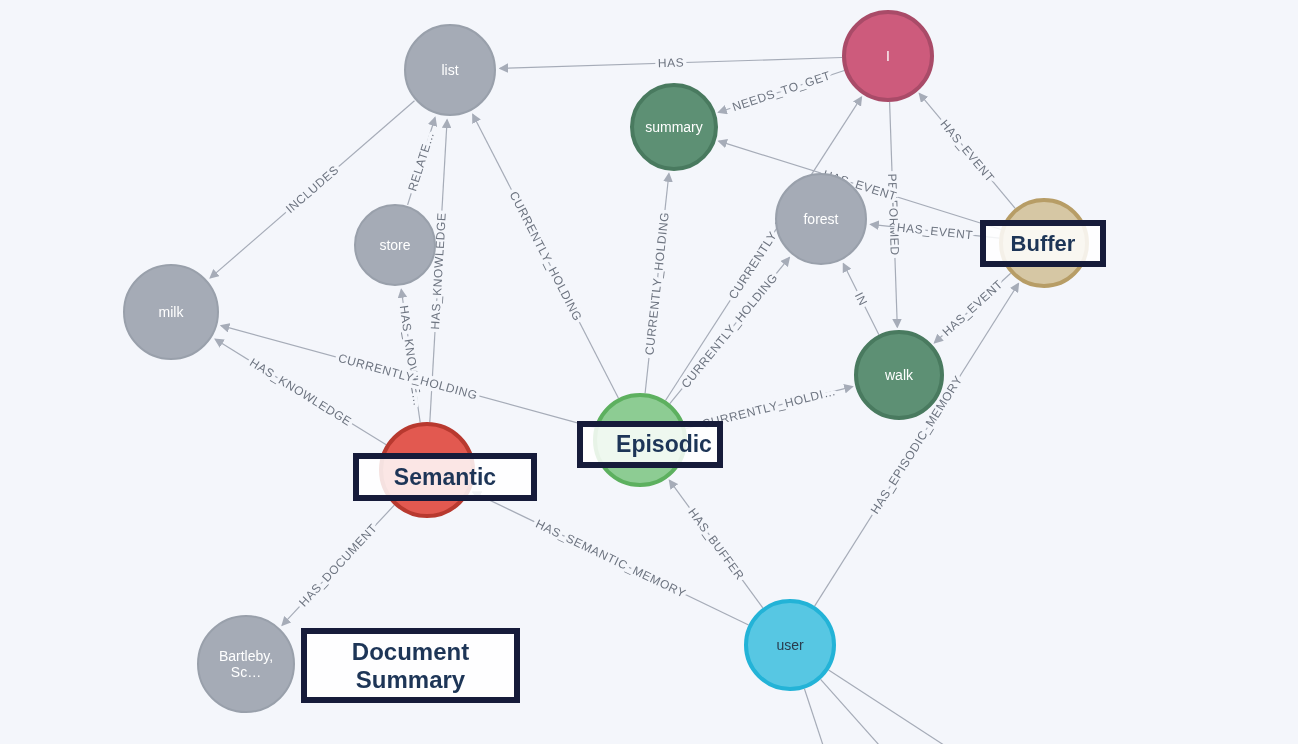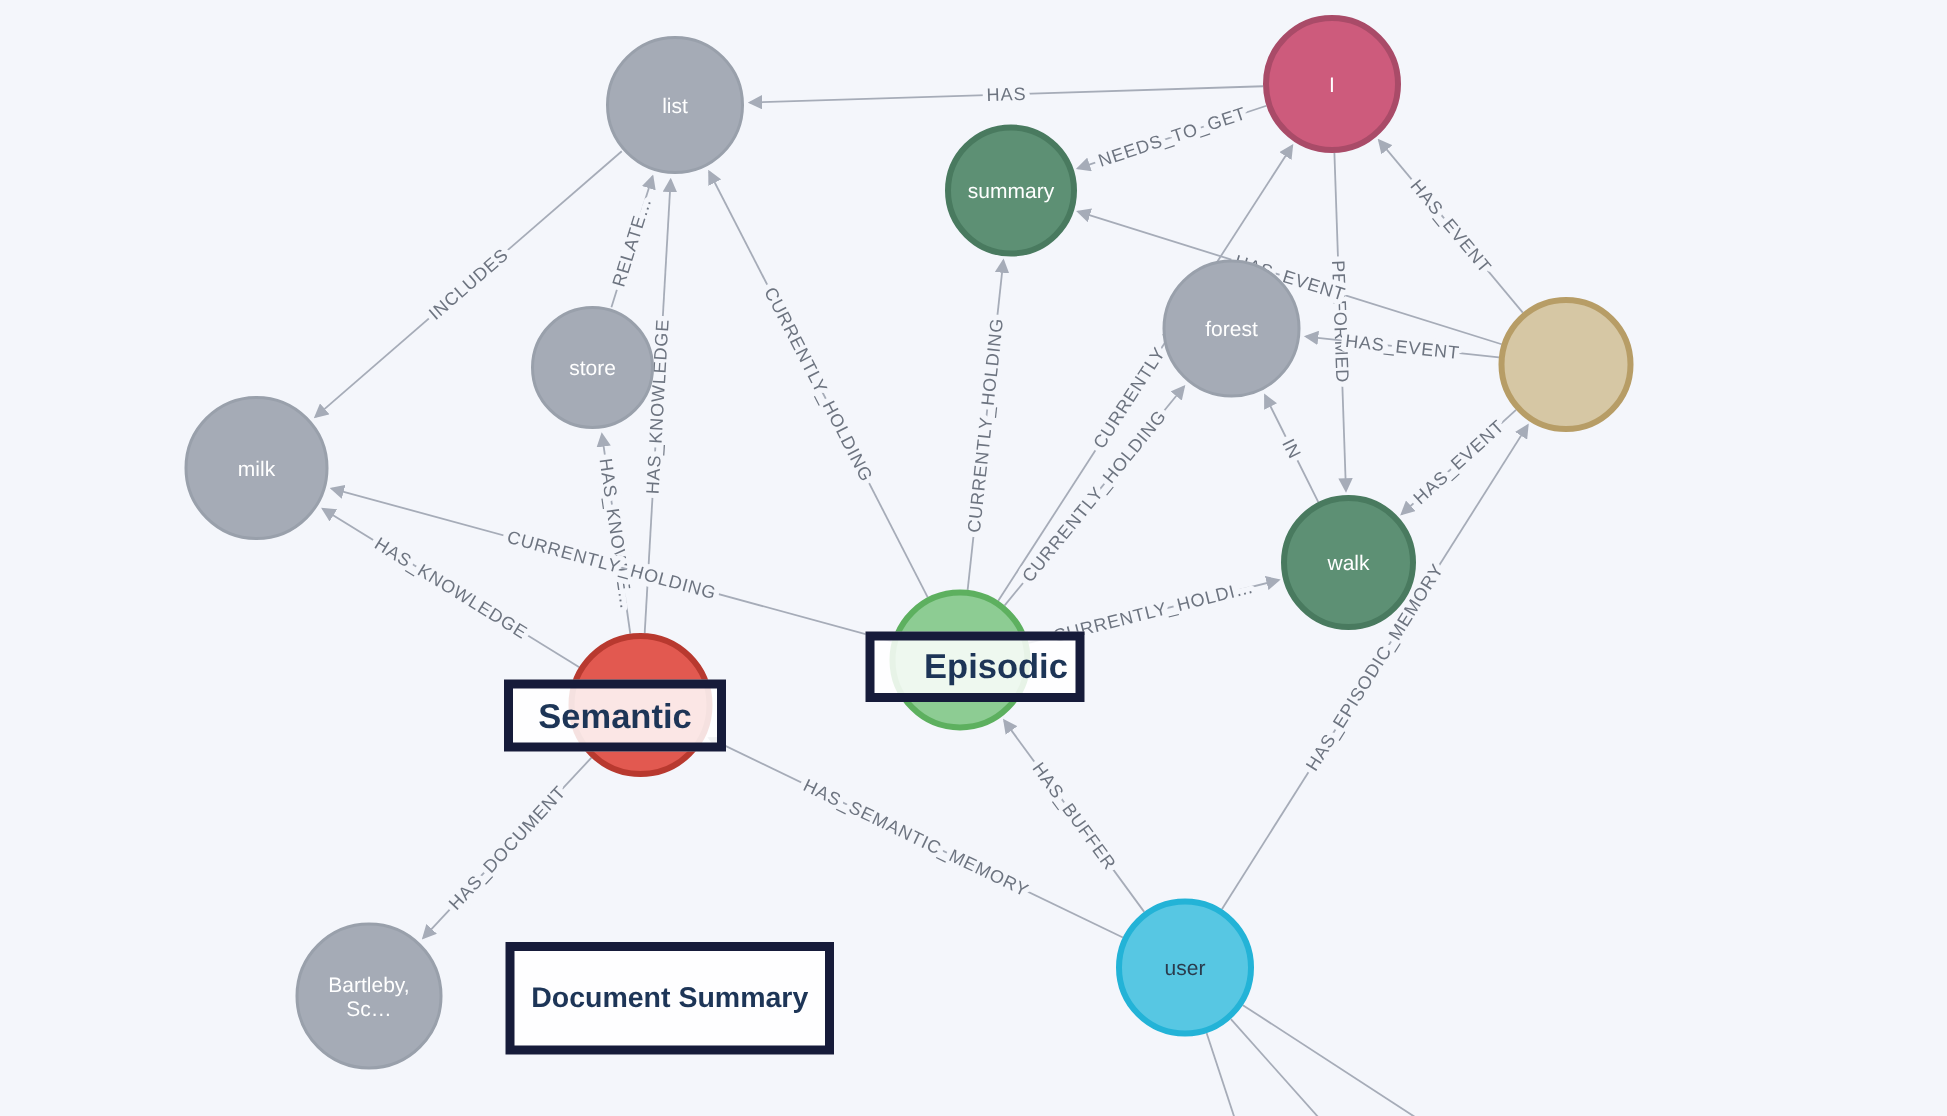--- a/index.html
+++ b/index.html
@@ -135,22 +135,25 @@
           <circle cx="790" cy="645" r="44" fill="#57c7e3" stroke="#23b3d7" stroke-width="4"></circle>
           <text class="node-label" fill="#2a3b4d"><tspan x="790" y="650">user</tspan></text>
         </g>
         <g>
           <circle cx="246" cy="664" r="48" fill="#a5abb6" stroke="#99a0ab" stroke-width="2"></circle>
           <text class="node-label" fill="#ffffff"><tspan x="246" y="661">Bartleby,</tspan><tspan x="246" y="677">Sc…</tspan></text>
         </g>
       </g>
   </svg>
 
+  <div class="caption" style="left: 980px; top: 220px; width: 126px; height: 47px; font-size: 22px;">
+    <span>Buffer</span>
+  </div>
   <div class="caption" style="left: 577px; top: 421px; width: 146px; height: 47px; font-size: 23px; padding-left: 28px;">
     <span>Episodic</span>
   </div>
-  <div class="caption" style="left: 336px; top: 453px; width: 148px; height: 48px; font-size: 23px;">
+  <div class="caption" style="left: 353px; top: 453px; width: 184px; height: 48px; font-size: 23px;">
     <span>Semantic</span>
   </div>
-  <div class="caption" style="left: 301px; top: 628px; width: 219px; height: 75px; font-size: 19px; margin-left: 36px;">
+  <div class="caption" style="left: 301px; top: 628px; width: 219px; height: 75px; font-size: 24px;">
     <span>Document Summary</span>
   </div>
 </div>
 
 </body></html>

